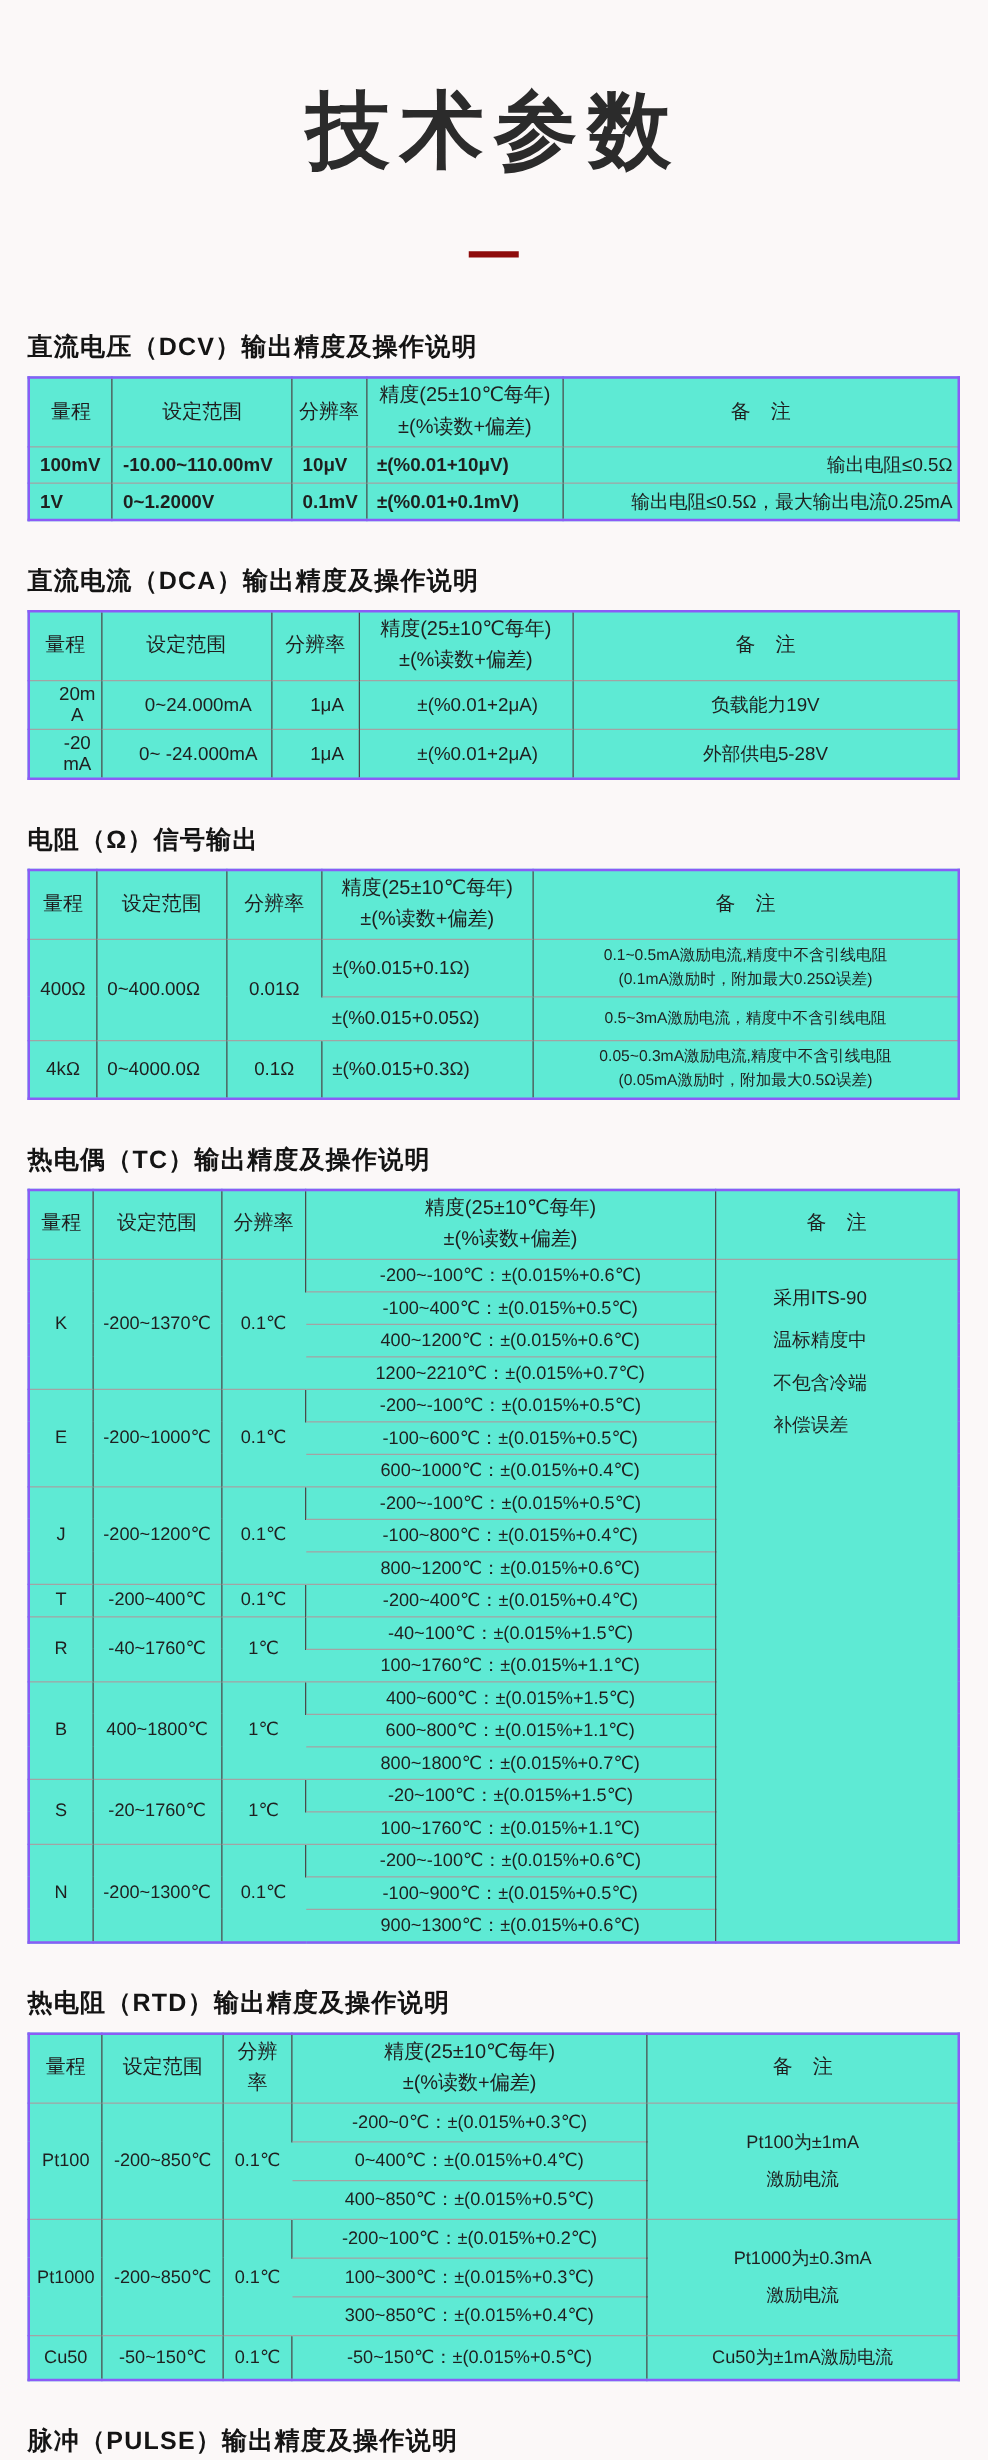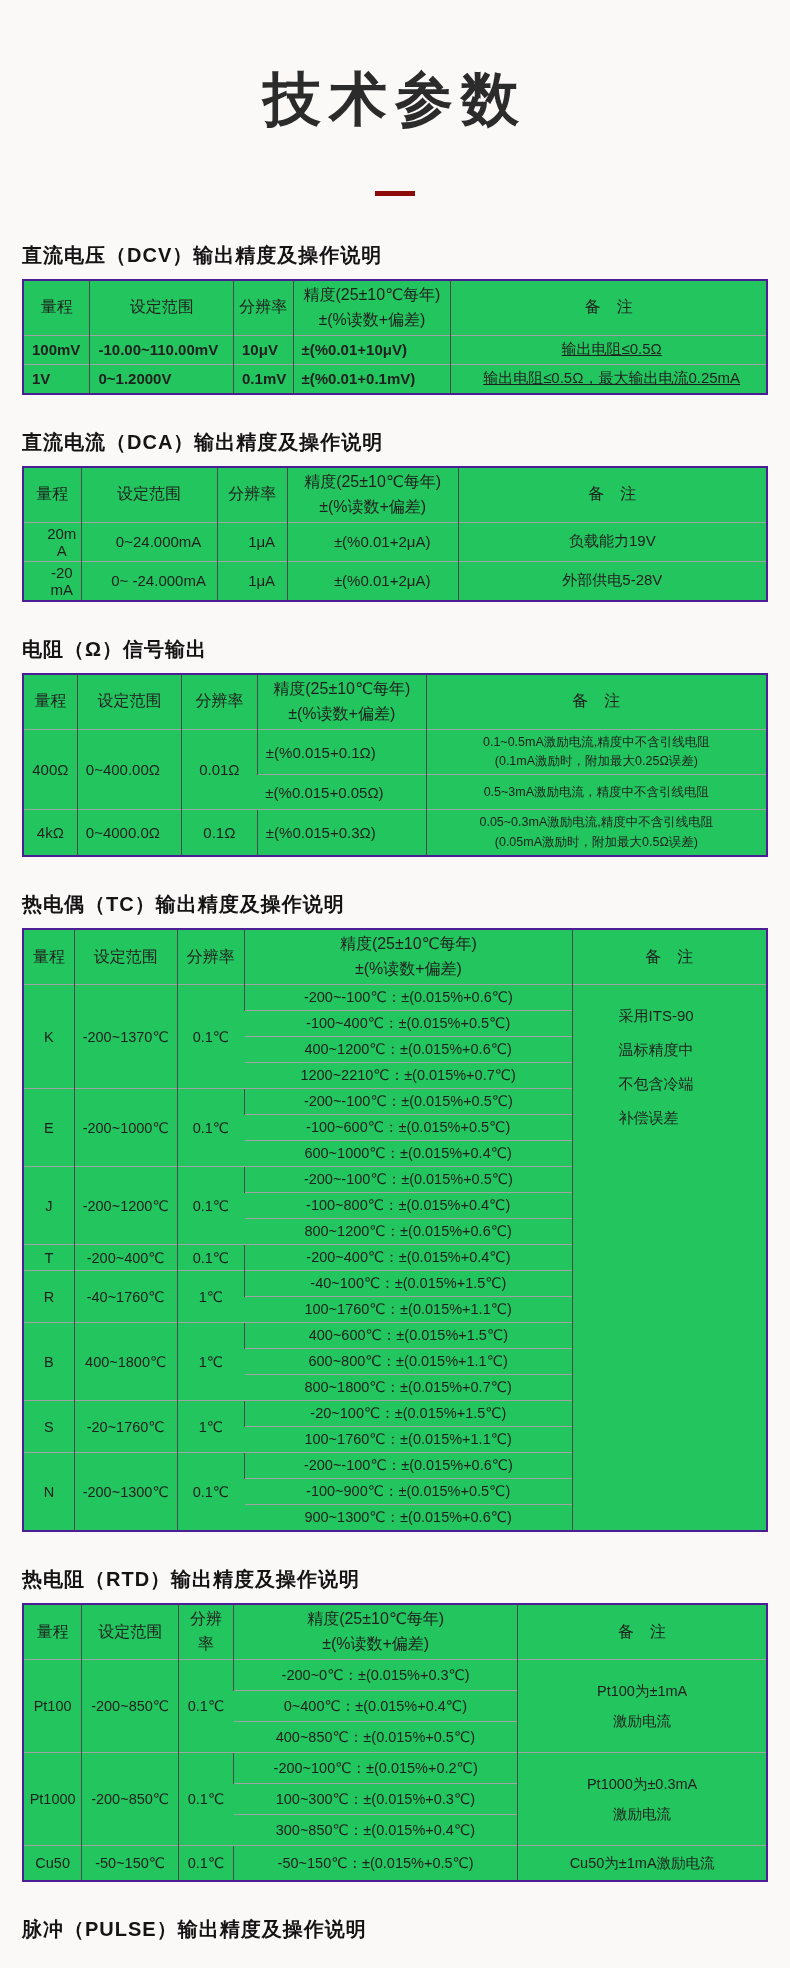--- a/index.html
+++ b/index.html
@@ -3,44 +3,44 @@
 <meta charset="utf-8">
 <style>
   html,body{margin:0;padding:0;}
   body{
     width:790px;min-height:1968px;box-sizing:border-box;
     background:#fbf8f8;color:#1f1f1f;
     font-family:"Liberation Sans","DejaVu Sans",sans-serif;
   }
   .page{padding:0 22px 60px 22px;}
   .main-title{
-    text-align:center;font-size:58px;font-weight:bold;letter-spacing:8px;
+    text-align:center;font-size:67px;font-weight:bold;letter-spacing:8px;
     color:#2b2b2b;margin:66px 0 0 0;line-height:1.15;
   }
   .divider{width:40px;height:5px;background:#8e0b0b;margin:58px auto 0 auto;}
   .section{margin-top:34px;}
-  .section.first{margin-top:46px;}
+  .section.first{margin-top:58px;}
   .sec-h{font-size:20px;font-weight:bold;color:#141414;margin:0 0 10px 0;letter-spacing:1px;}
   table.spec{
-    width:100%;border-collapse:collapse;border:2px solid #4c1d95;
-    table-layout:fixed;background:#22c55e;
+    width:100%;border-collapse:collapse;border:2px solid #8b5cf6;
+    table-layout:fixed;background:#5eead4;
   }
   table.spec th,table.spec td{
     border-left:1px solid #4a4a4a;border-top:1px solid #a3a3a3;
     padding:2px 4px;text-align:center;vertical-align:middle;
     white-space:pre-line;word-wrap:break-word;
   }
   table.spec th:first-child,table.spec td:first-child{border-left:none;}
   table.spec thead th{
     height:50px;font-size:16px;font-weight:normal;border-top:none;line-height:1.55;
   }
   
   .t1 td{height:24px;font-size:15px;}
   .t1 td.c0,.t1 td.c1,.t1 td.c2,.t1 td.c3{text-align:left;padding-left:8px;font-weight:bold;}
-  .t1 td.c4{text-align:center;padding-left:10px;text-decoration:underline;}
+  .t1 td.c4{text-align:right;padding-left:10px;}
   
   .t2 td{height:27px;font-size:15px;}
   .t2 td.c0,.t2 td.c1,.t2 td.c2,.t2 td.c3{text-align:center;padding-left:23px;}
   
   .t3 td{font-size:15px;height:28px;}
   .t3 td.c1,.t3 td.c3{text-align:left;padding-left:8px;}
   .t3 td.c4{font-size:12.5px;line-height:1.55;padding:3px 6px;margin-top:24px;}
   
   .t4 td{height:21px;font-size:14.5px;}
   .t4 td.c4{

